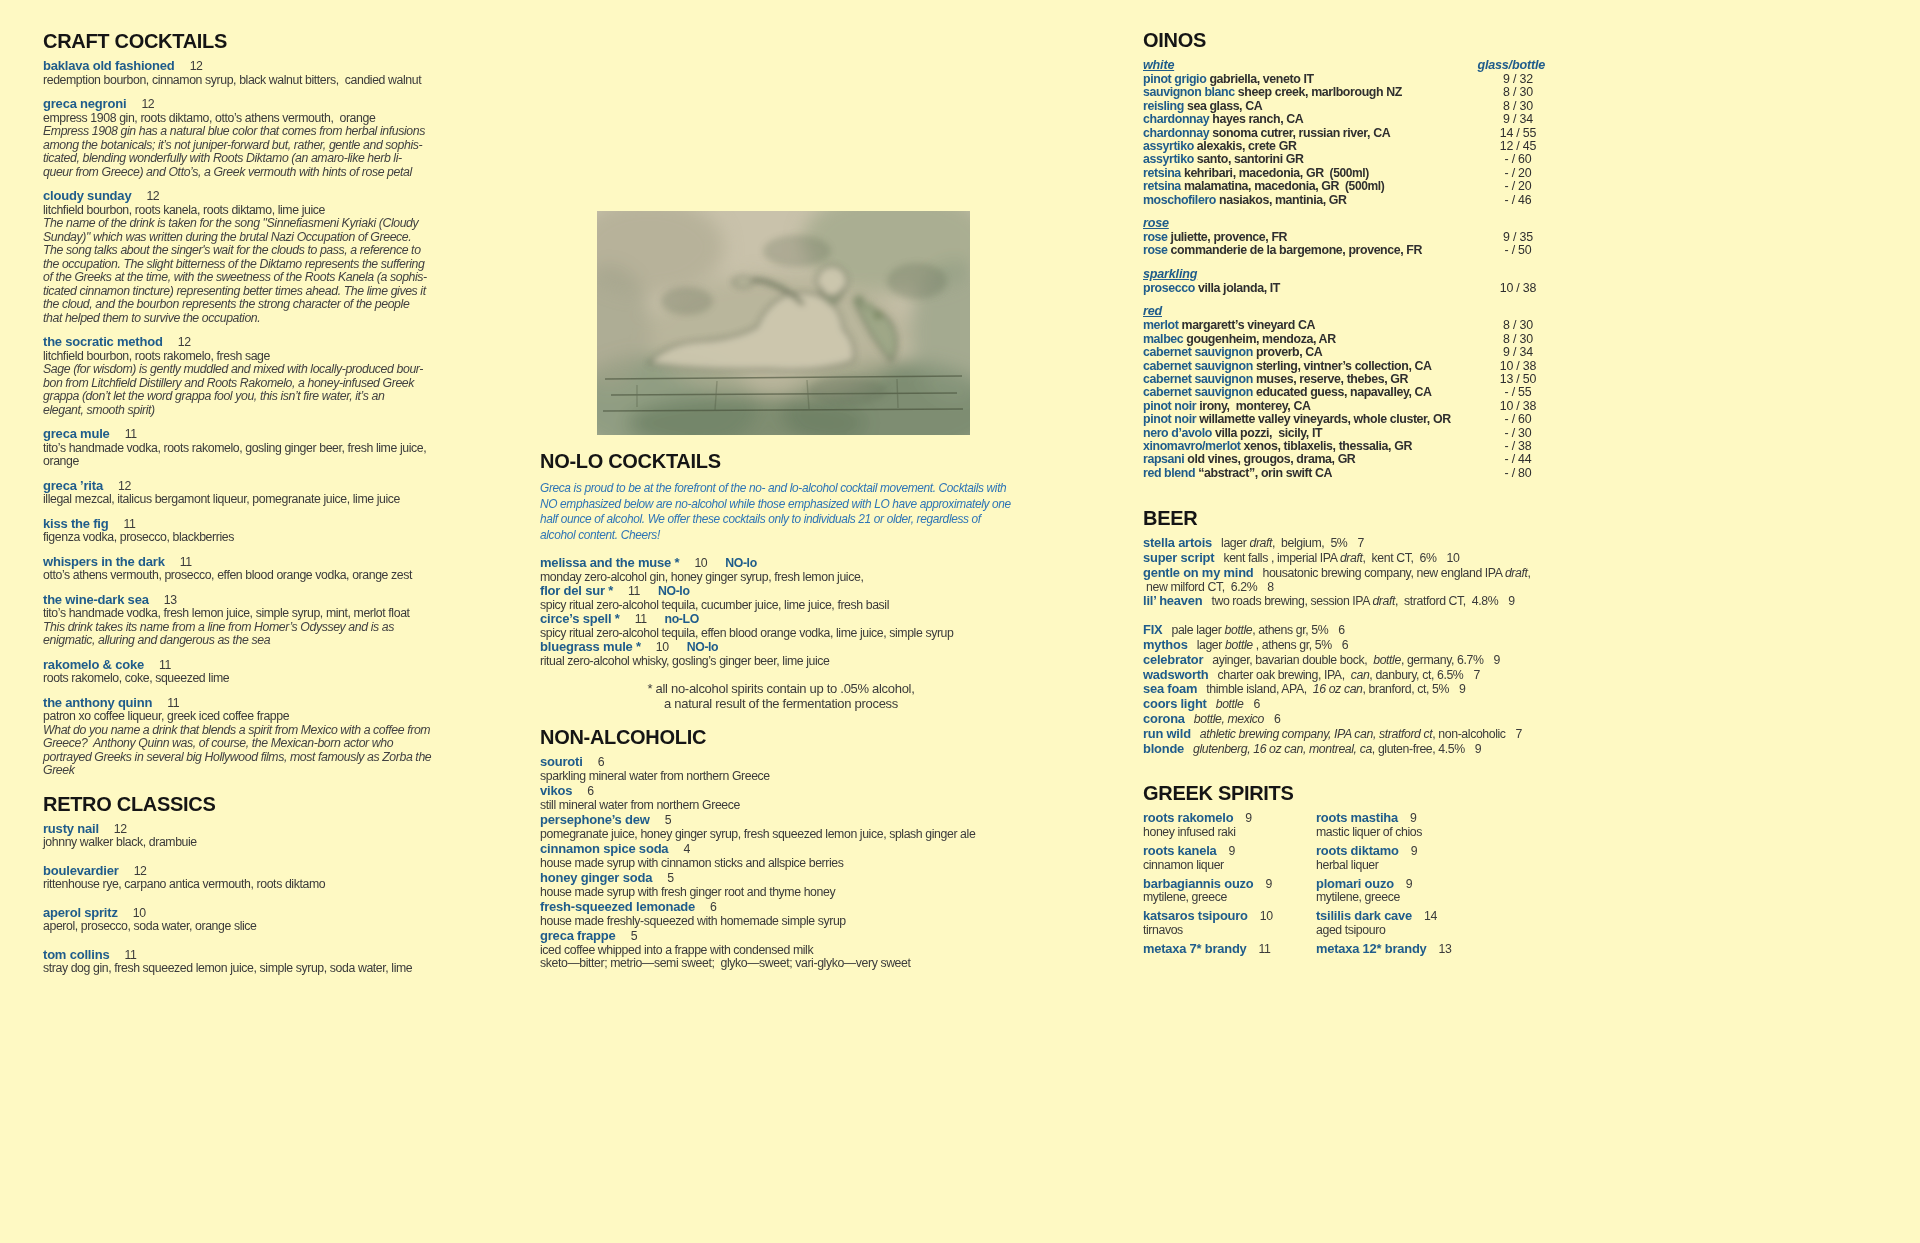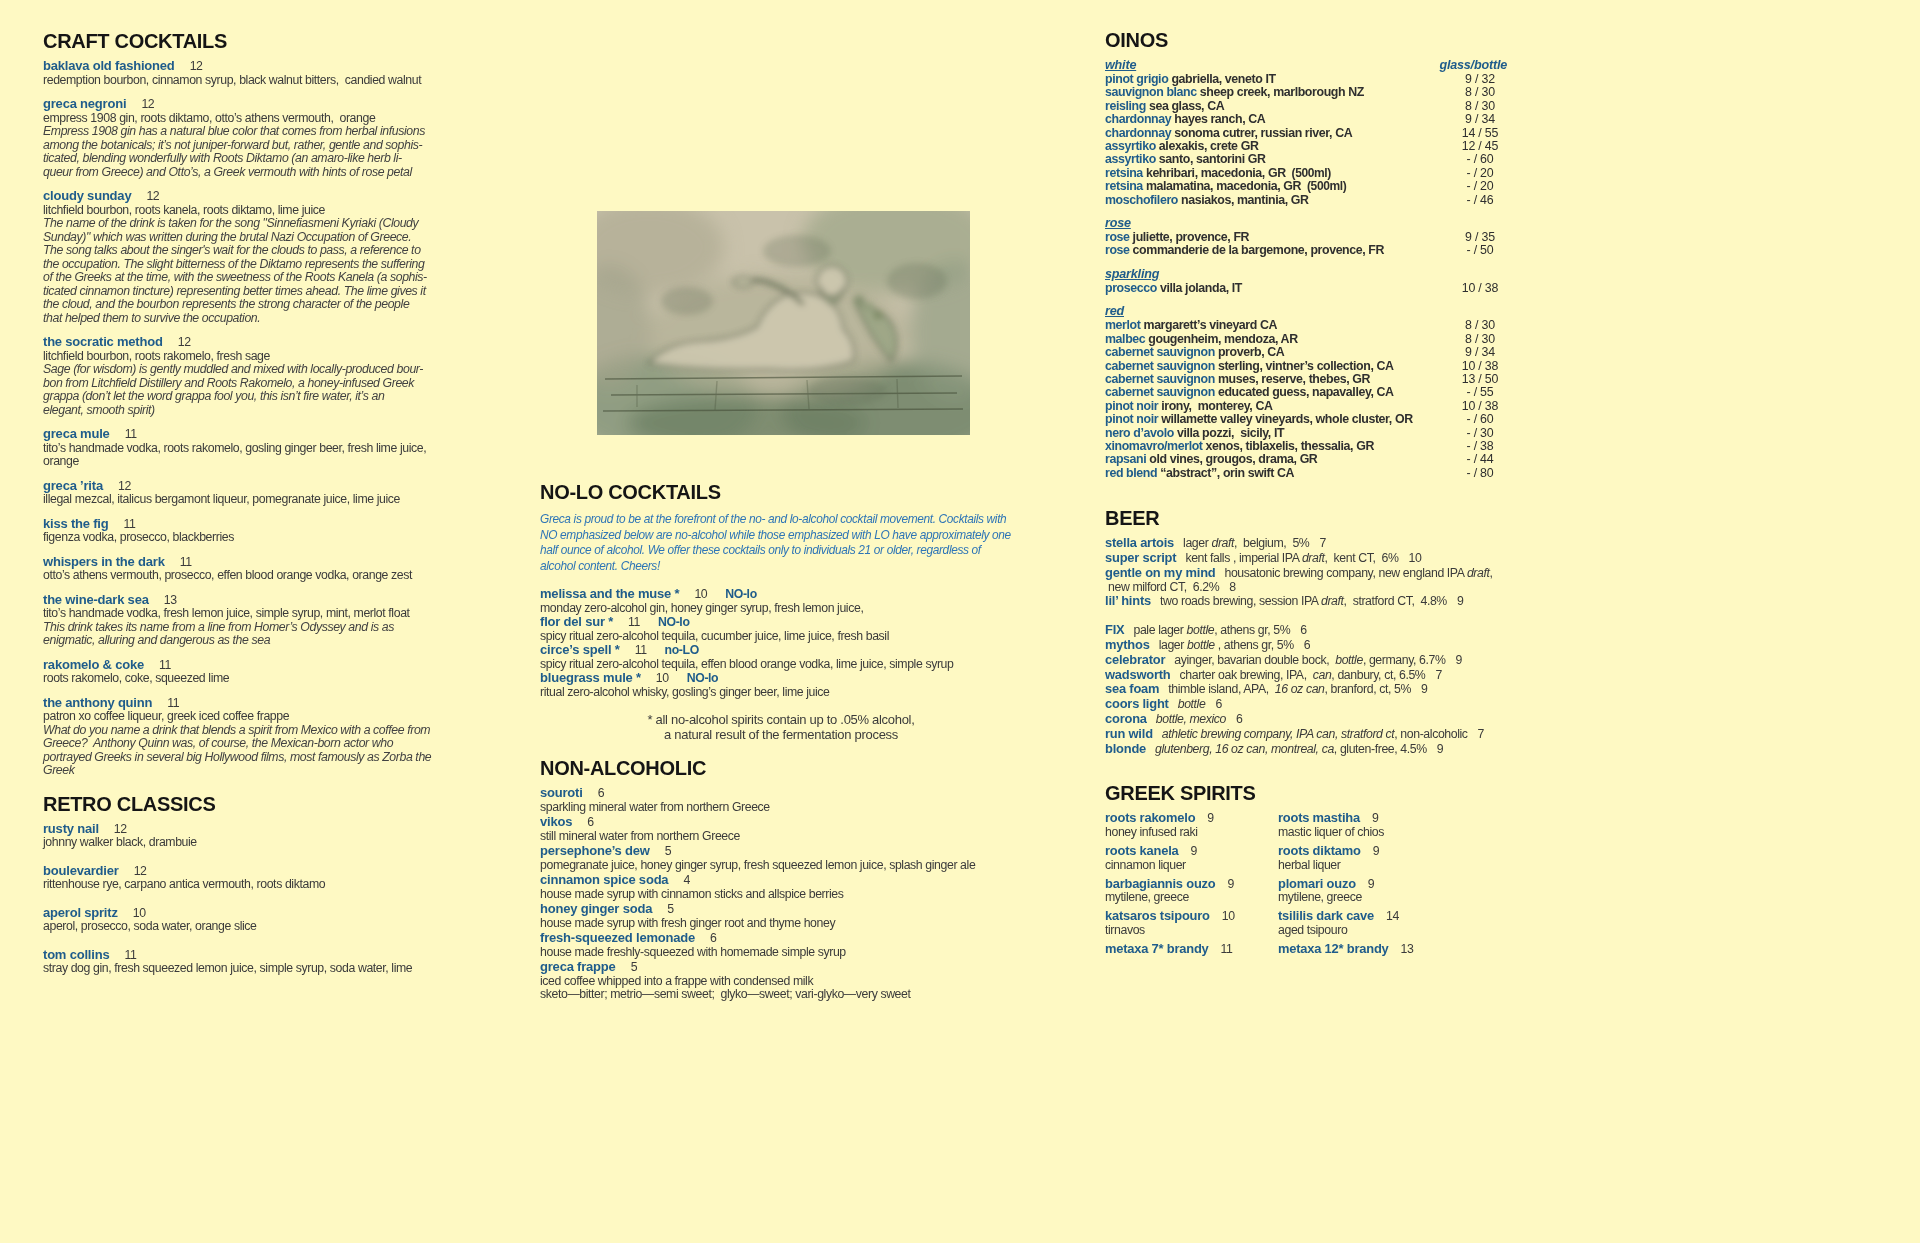--- a/index.html
+++ b/index.html
@@ -2,39 +2,39 @@
 <html><head>
 <meta charset="utf-8">
 <style>
   *{box-sizing:border-box}
   html,body{margin:0;padding:0;background:#fff}
   .page{position:relative;width:1920px;height:1243px;background:#fef9c3;overflow:hidden;
         font-family:"Liberation Sans",sans-serif;color:#3b3b3b}
   .col{position:absolute;top:0}
   #col-left{left:43px;top:30px;width:398px}
   #col-mid{left:540px;top:0;width:482px}
-  #col-right{left:1105px;top:29px;width:404px}
+  #col-right{left:1143px;top:29px;width:404px}
 
   .sec-title{font-size:20px;line-height:22px;font-weight:bold;color:#151515;margin:0 0 7px;
              letter-spacing:-0.3px;white-space:pre}
 
   
   .c-item{margin:0 0 10px;font-size:12.3px;letter-spacing:-0.4px;line-height:13.5px;color:#3b3b3b}
   .c-head{white-space:pre}
   .c-name{font-size:13px;font-weight:bold;color:#1f5c8b;letter-spacing:-0.2px}
   .c-price{margin-left:15px;color:#3b3b3b}
   .c-tag{margin-left:18px;font-weight:bold;color:#1f5c8b}
   .c-ing,.c-note{white-space:pre}
   .c-note{font-style:italic;color:#424242}
   #retro-section{margin-top:15px}
   #retro-items .c-item{margin-bottom:14px}
 
   
   #statue{margin:211px 0 0 57px;width:373px;height:224px}
-  #nolo-section{margin-top:46px}
+  #nolo-section{margin-top:15px}
   .intro{margin:9px 0 13px;font-size:11.9px;letter-spacing:-0.35px;line-height:15.5px;
          font-style:italic;color:#2e75b6}
   .intro div{white-space:pre}
   #nolo-items .c-item{margin-bottom:0}
   .fn{margin-top:13px;text-align:center;font-size:13px;line-height:15px;letter-spacing:-0.3px;color:#3b3b3b}
   #na-section{margin-top:15px}
   #na-items .c-item{margin-bottom:1px}
 
   
   .wine-header-row{display:flex;margin:3px 0 1px;font-size:12.6px;font-weight:bold;font-style:italic;
@@ -327,21 +327,21 @@
           <div class="wine-row"><span class="wine-name"><span class="wine-v">red blend</span><span class="wine-d"> “abstract”, orin swift CA</span></span><span class="wine-p">- / 80</span></div>
         </div>
     </section>
 
     <section id="beer-section">
       <h1 class="sec-title">BEER</h1>
       <div id="beer-items">
           <div class="beer-item"><span class="beer-name">stella artois</span><span class="beer-desc"><span>lager </span><span class="it">draft</span><span>,  belgium,  5%</span></span><span class="beer-price">7</span></div>
           <div class="beer-item"><span class="beer-name">super script</span><span class="beer-desc"><span>kent falls , imperial IPA </span><span class="it">draft</span><span>,  kent CT,  6%</span></span><span class="beer-price">10</span></div>
           <div class="beer-item"><span class="beer-name">gentle on my mind</span><span class="beer-desc"><span>housatonic brewing company, new england IPA </span><span class="it">draft</span><span>,</span><br><span> new milford CT,  6.2%</span></span><span class="beer-price">8</span></div>
-          <div class="beer-item"><span class="beer-name">lil’ hints</span><span class="beer-desc"><span>two roads brewing, session IPA </span><span class="it">draft</span><span>,  stratford CT,  4.8%</span></span><span class="beer-price">9</span></div>
+          <div class="beer-item"><span class="beer-name">lil’ heaven</span><span class="beer-desc"><span>two roads brewing, session IPA </span><span class="it">draft</span><span>,  stratford CT,  4.8%</span></span><span class="beer-price">9</span></div>
           <div class="beer-item beer-gap"><span class="beer-name">FIX</span><span class="beer-desc"><span>pale lager </span><span class="it">bottle</span><span>, athens gr, 5%</span></span><span class="beer-price">6</span></div>
           <div class="beer-item"><span class="beer-name">mythos</span><span class="beer-desc"><span>lager </span><span class="it">bottle</span><span> , athens gr, 5%</span></span><span class="beer-price">6</span></div>
           <div class="beer-item"><span class="beer-name">celebrator</span><span class="beer-desc"><span>ayinger, bavarian double bock,  </span><span class="it">bottle</span><span>, germany, 6.7%</span></span><span class="beer-price">9</span></div>
           <div class="beer-item"><span class="beer-name">wadsworth</span><span class="beer-desc"><span>charter oak brewing, IPA,  </span><span class="it">can</span><span>, danbury, ct, 6.5%</span></span><span class="beer-price">7</span></div>
           <div class="beer-item"><span class="beer-name">sea foam</span><span class="beer-desc"><span>thimble island, APA,  </span><span class="it">16 oz can</span><span>, branford, ct, 5%</span></span><span class="beer-price">9</span></div>
           <div class="beer-item"><span class="beer-name">coors light</span><span class="beer-desc"><span class="it">bottle</span></span><span class="beer-price">6</span></div>
           <div class="beer-item"><span class="beer-name">corona</span><span class="beer-desc"><span class="it">bottle, mexico</span></span><span class="beer-price">6</span></div>
           <div class="beer-item"><span class="beer-name">run wild</span><span class="beer-desc"><span class="it">athletic brewing company, IPA can, stratford ct</span><span>, non-alcoholic</span></span><span class="beer-price">7</span></div>
           <div class="beer-item"><span class="beer-name">blonde</span><span class="beer-desc"><span class="it">glutenberg, 16 oz can, montreal, ca</span><span>, gluten-free, 4.5%</span></span><span class="beer-price">9</span></div>
         </div>

